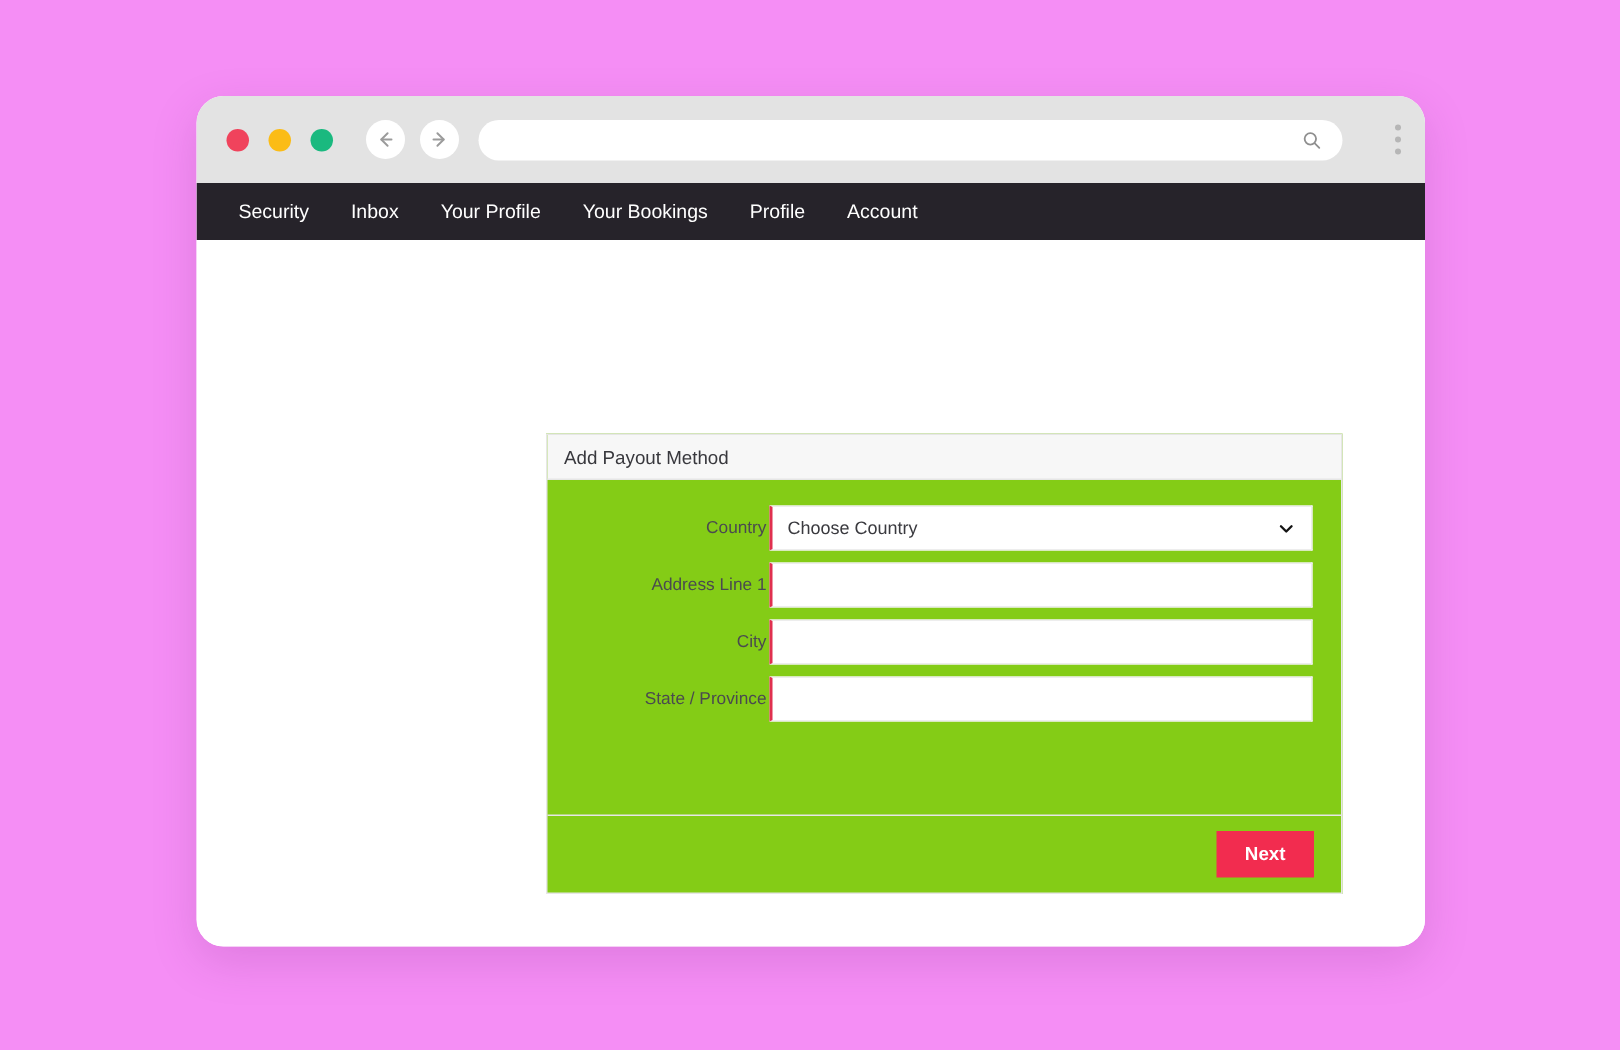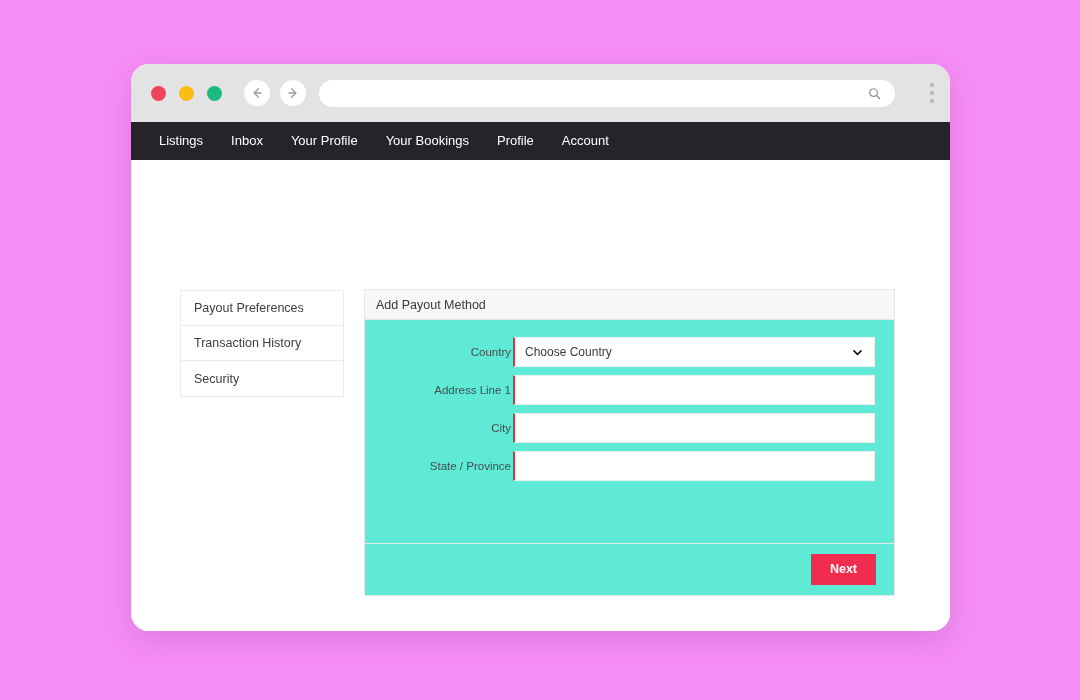--- a/index.html
+++ b/index.html
@@ -135,21 +135,21 @@
   }
   .side-item:last-child { border-bottom: none; }
 
   
   .card {
     position: absolute;
     left: 233px;
     top: 129px;
     width: 531px;
     border: 1px solid #e6e6e6;
-    background: #5eead4;
+    background: #84cc16;
   }
   .card-head {
     background: #f7f7f7;
     border-bottom: 1px solid #e6e6e6;
     height: 30px;
     display: flex;
     align-items: center;
     padding-left: 11px;
     font-size: 12.5px;
     color: #38383d;
@@ -260,41 +260,30 @@
     </div>
 
     <div class="kebab">
       <i></i>
       <i></i>
       <i></i>
     </div>
   </div>
 
   <div class="appnav" style="background: rgb(38, 35, 42);">
-    <div class="navitem">Listings</div>
+    <div class="navitem">Security</div>
     <div class="navitem">Inbox</div>
     <div class="navitem">Your Profile</div>
     <div class="navitem">Your Bookings</div>
     <div class="navitem">Profile</div>
     <div class="navitem">Account</div>
   </div>
 
   <div class="page">
 
-    <div class="sidebar">
-      <div class="side-item">
-        <span>Payout Preferences</span>
-      </div>
-      <div class="side-item">
-        <span>Transaction History</span>
-      </div>
-      <div class="side-item">
-        <span>Security</span>
-      </div>
-    </div>
 
     <div class="card">
       <div class="card-head">
         <span>Add Payout Method</span>
       </div>
 
       <div class="card-body">
 
         <div class="frow">
           <div class="flabel">Country</div>

